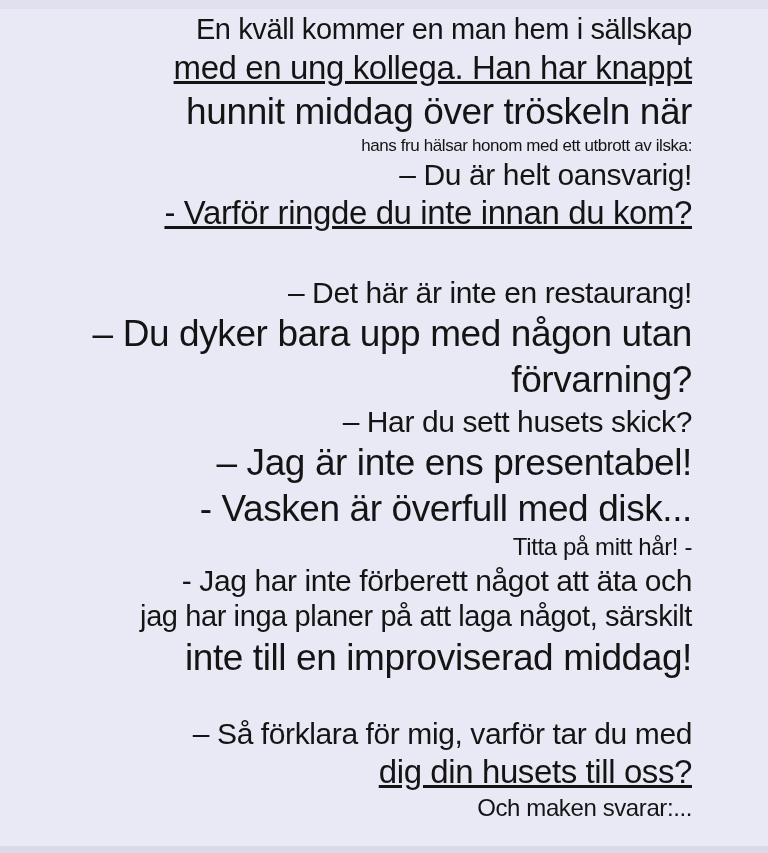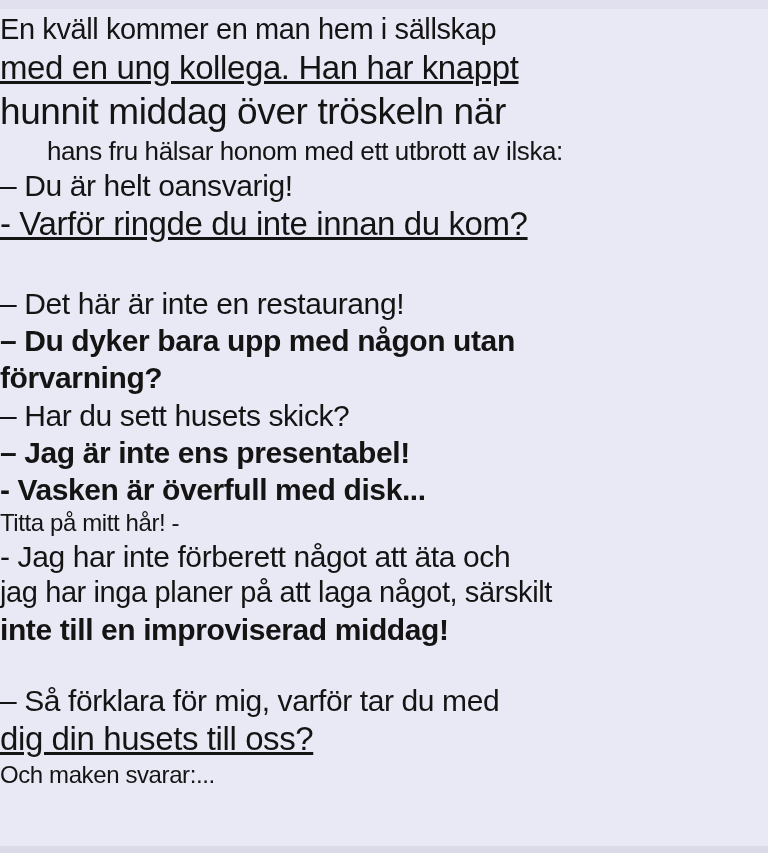--- a/index.html
+++ b/index.html
@@ -25,34 +25,34 @@
     position: absolute;
     bottom: 0; left: 0; right: 0;
     height: 7px;
     background: #dadae9;
   }
   .joke {
     position: absolute;
     top: 12px;
     left: 0;
     width: 692px;
-    text-align: left;
+    text-align: right;
   }
   .joke p {
     margin: 0;
     line-height: 1.24;
     letter-spacing: -0.4px;
     white-space: nowrap;
   }
   .gap-lg { height: 40px; }
   .gap-md { height: 34px; }
-  .fz26 { font-size: 26px; padding-left: 47px; }
+  .fz26 { font-size: 17px; padding-left: 47px; }
   .fz29 { font-size: 29px; }
   .fz30 { font-size: 30px; }
-  .fz31 { font-size: 30px; font-weight: bold; }
+  .fz31 { font-size: 37px; }
   .fz32 { font-size: 24px; }
   .fz33 { font-size: 33px; text-decoration: underline; }
   .fz37 { font-size: 37px; }
 </style>
 </head>
 <body>
 
 <div class="strip-top"></div>
 
 <div class="joke">

